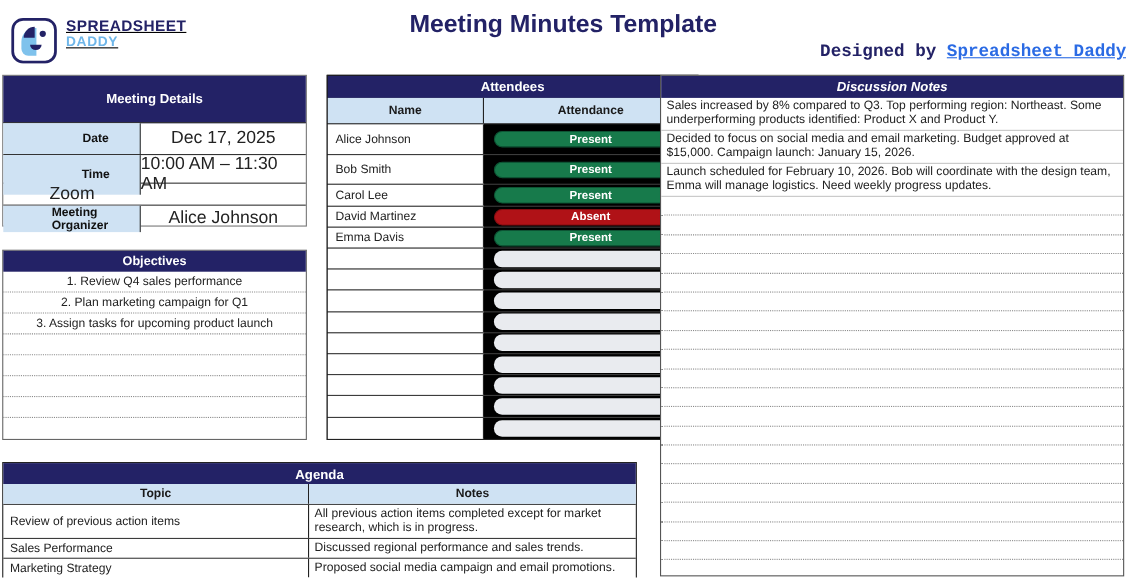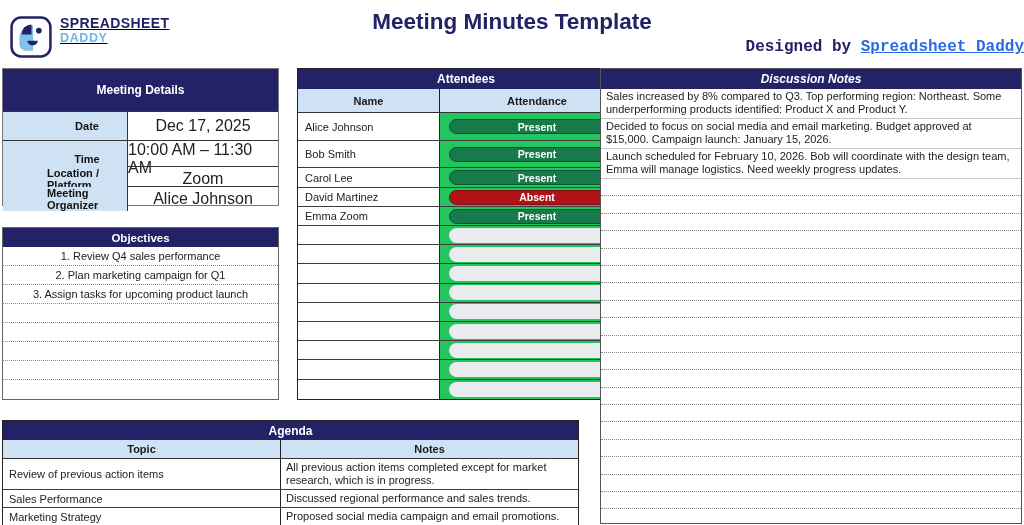--- a/index.html
+++ b/index.html
@@ -35,21 +35,21 @@
   .h28 { height: 28px; } .h26 { height: 26px; } .h20 { height: 20px; } .h19 { height: 19px; }
 
   
   .obj { position: absolute; left: 2px; top: 227px; width: 277px; border: 1px solid #666; background: #fff; }
   .obj .navy-head { height: 19px; font-size: 11.5px; }
   .obj-row { height: 19px; display: flex; align-items: center; justify-content: center;
     font-size: 11px; color: #222; border-bottom: 1px dotted #8a8a8a; }
   .obj-row:last-child { border-bottom: none; }
 
   
-  .att { position: absolute; left: 297px; top: 68px; width: 338px; border: 1.5px solid #222; background: #22c55e; }
+  .att { position: absolute; left: 297px; top: 68px; width: 338px; border: 1.5px solid #222; background: #000000; }
   .att .navy-head { height: 20px; }
   .att-colhead { display: grid; grid-template-columns: 142px 1fr; height: 24px; border-bottom: 1px solid #333; }
   .att-colhead .blue-head:first-child { border-right: 1.5px solid #222; }
   .att-row { display: grid; grid-template-columns: 142px 1fr; border-bottom: 1px solid #3c3c3c; }
   .att-row:last-child { border-bottom: none; }
   .att-name { font-size: 11px; color: #222; display: flex; align-items: center; padding-left: 7px;
     border-right: 1.5px solid #222; background: #fff; }
   .att-status { display: flex; align-items: center; }
   .h27 { height: 27px; } .he { height: 19.2px; }
 
@@ -112,21 +112,20 @@
   <div class="navy-head">Meeting Details</div>
   <div class="md-row h28">
     <div class="md-label">Date</div>
     <div class="md-value">Dec 17, 2025</div>
   </div>
   <div class="md-row h26">
     <div class="md-label">Time</div>
     <div class="md-value">10:00 AM – 11:30 AM</div>
   </div>
   <div class="md-row h20">
-    <div class="md-label">Location / Platform</div>
     <div class="md-value">Zoom</div>
   </div>
   <div class="md-row h19">
     <div class="md-label">Meeting Organizer</div>
     <div class="md-value">Alice Johnson</div>
   </div>
 </div>
 
 <div class="obj">
   <div class="navy-head">Objectives</div>
@@ -177,21 +176,21 @@
   <div class="att-row h19">
     <div class="att-name">David Martinez</div>
     <div class="att-status">
         <div class="pill pill-absent">
           <span>Absent</span>
           <span class="caret"></span>
         </div>
       </div>
   </div>
   <div class="att-row h19">
-    <div class="att-name">Emma Zoom</div>
+    <div class="att-name">Emma Davis</div>
     <div class="att-status">
         <div class="pill pill-present">
           <span>Present</span>
           <span class="caret"></span>
         </div>
       </div>
   </div>
 
   <div class="att-row he">
       <div class="att-name"></div>

